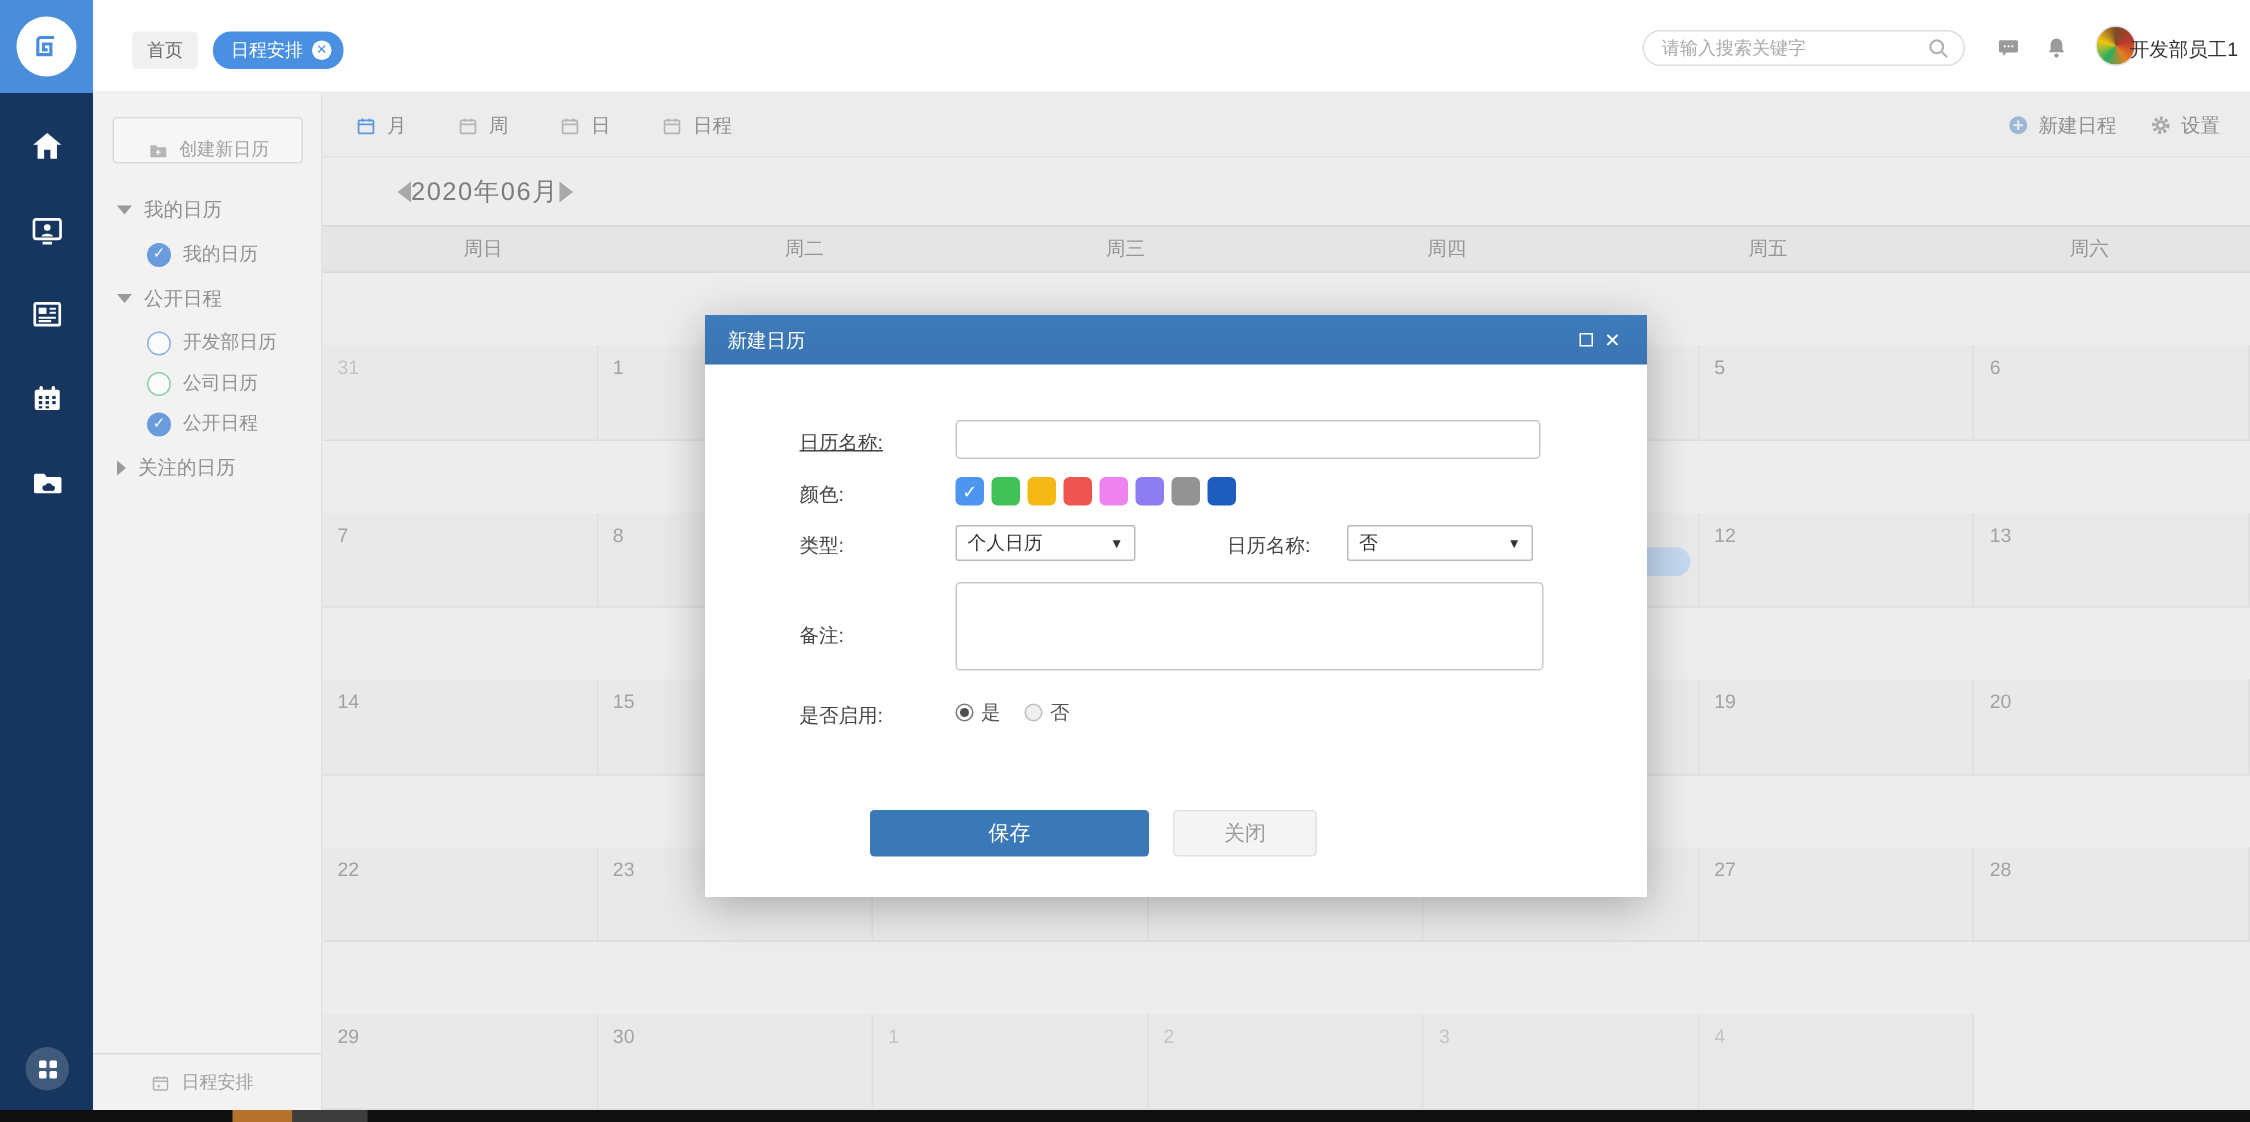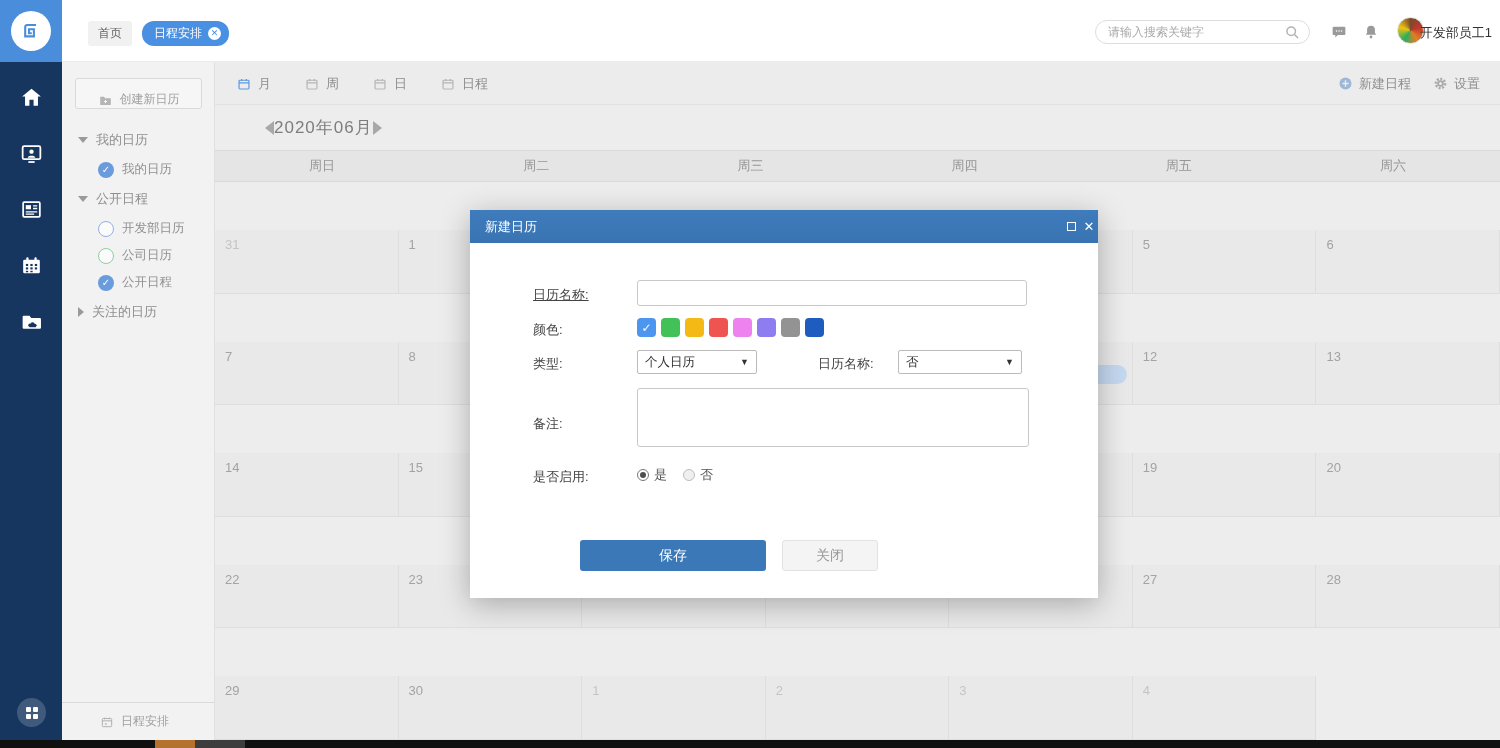--- a/index.html
+++ b/index.html
@@ -57,21 +57,21 @@
   .weekday-row { height:32px; display:grid; grid-template-columns:repeat(6,1fr); background:#e5e5e5; border-top:1px solid #d9d9d9; border-bottom:1px solid #d9d9d9; }
   .weekday { display:flex; align-items:center; justify-content:center; font-size:13px; color:#969696; }
   .grid { height:558px; display:grid; grid-template-columns:repeat(7,1fr); grid-template-rows:repeat(5,1fr); }
   .cell { position:relative; background:#e9e9e9; border-right:1px solid #dedede; border-bottom:1px solid #dedede; cursor:pointer;margin-top:48px; }
   .date-num { position:absolute; left:10px; top:7px; font-size:13px; color:#a3a3a3; }
   .date-num.muted { color:#c4c4c4; }
   .event-pill { position:absolute; left:2px; right:5px; top:23px; height:19px; background:#c4d8f0; border-radius:10px; cursor:pointer; }
 
   
   .modal { position:absolute; left:470px; top:210px; width:628px; height:388px; background:#fff; box-shadow:0 6px 28px rgba(0,0,0,.28); z-index:30; }
-  .modal-header { height:33px; background:linear-gradient(#3f7cbc,#3973b2); display:flex; align-items:center; padding:0 0 0 15px; }
+  .modal-header { height:33px; background:linear-gradient(#3f7cbc,#3973b2); display:flex; align-items:center; padding:0 14px 0 15px; }
   .modal-title { color:#fff; font-size:13px; flex:1; }
   .win-btn { color:#fff; cursor:pointer; display:flex; align-items:center; justify-content:center; width:18px; height:18px; }
   .max-glyph { width:9px; height:9px; border:1.5px solid #fff; }
   .close-glyph { font-size:13px; line-height:1; }
   .m-label { position:absolute; left:63px; font-size:13px; color:#444; }
   .m-input { position:absolute; left:167px; top:70px; width:390px; height:26px; border:1px solid #c9c9c9; border-radius:3px; outline:none; padding:0 8px; font-size:13px; color:#333; }
   .swatch-row { position:absolute; left:167px; top:108px; display:flex; gap:5px; }
   .swatch { width:19px; height:19px; border-radius:4px; display:flex; align-items:center; justify-content:center; color:#fff; font-size:12px; cursor:pointer; }
   .m-select { position:absolute; height:24px; border:1px solid #bbb; border-radius:2px; background:#fff; display:flex; align-items:center; justify-content:space-between; padding:0 7px; font-size:12.5px; color:#333; cursor:pointer; }
   .sel-arrow { font-size:9px; color:#333; }

